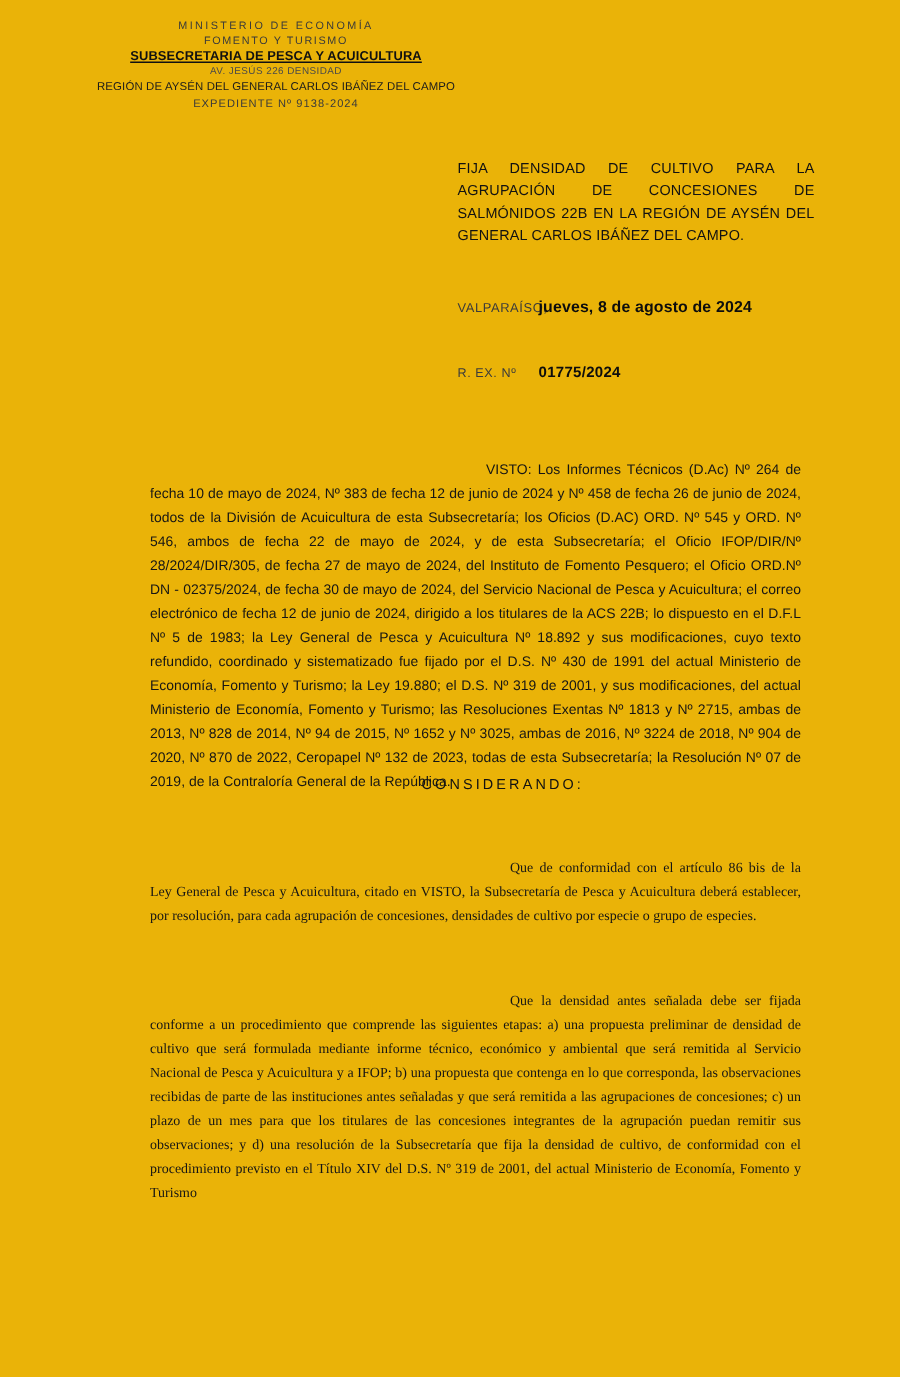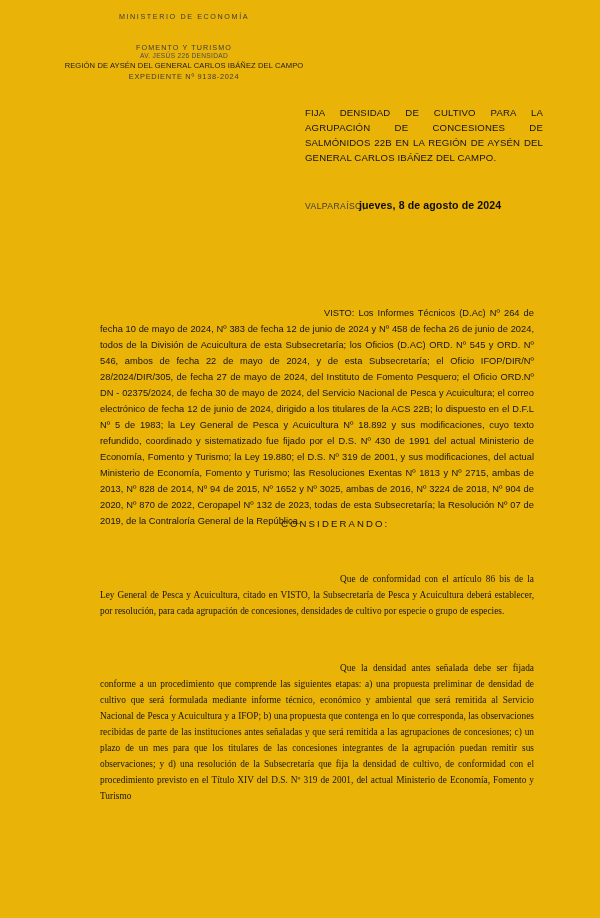--- a/index.html
+++ b/index.html
@@ -33,21 +33,20 @@
   }
   .lh-ministry {
     font-size: 7.2px;
     letter-spacing: 1.6px;
     color: #3a3a3a;
   }
   .lh-ministry2 {
     font-size: 7.2px;
     letter-spacing: 1.1px;
     color: #3a3a3a;
-    margin-top: 21px;
   }
   .lh-sub {
     font-size: 8.6px;
     font-weight: bold;
     letter-spacing: 0.1px;
     text-decoration: underline;
     color: #111;
     margin-top: 1px;
     margin-bottom: 1px;
   }
@@ -172,32 +171,37 @@
   }
 </style>
 </head>
 <body>
 
 <div class="page">
 
   <div class="letterhead">
     <div class="lh-ministry">MINISTERIO DE ECONOMÍA</div>
     <div class="lh-ministry2">FOMENTO Y TURISMO</div>
+    <div class="lh-sub">SUBSECRETARIA DE PESCA Y ACUICULTURA</div>
     <div class="lh-addr">AV. JESÚS 226 DENSIDAD</div>
     <div class="lh-region">REGIÓN DE AYSÉN DEL GENERAL CARLOS IBÁÑEZ DEL CAMPO</div>
     <div class="lh-exp">EXPEDIENTE Nº 9138-2024</div>
   </div>
 
   <div class="title-block">FIJA DENSIDAD DE CULTIVO PARA LA AGRUPACIÓN DE CONCESIONES DE SALMÓNIDOS 22B EN LA REGIÓN DE AYSÉN DEL GENERAL CARLOS IBÁÑEZ DEL CAMPO.</div>
 
   <div class="place-row">
     <span class="place-label">VALPARAÍSO,</span>
     <span class="place-date">jueves, 8 de agosto de 2024</span>
   </div>
 
+  <div class="rex-row">
+    <span class="rex-label">R. EX. Nº</span>
+    <span class="rex-value">01775/2024</span>
+  </div>
 
   <div class="body-area">
     <p class="para indent-first">VISTO: Los Informes Técnicos (D.Ac) Nº 264 de fecha 10 de mayo de 2024, Nº 383 de fecha 12 de junio de 2024 y Nº 458 de fecha 26 de junio de 2024, todos de la División de Acuicultura de esta Subsecretaría; los Oficios (D.AC) ORD. Nº 545 y ORD. Nº 546, ambos de fecha 22 de mayo de 2024, y de esta Subsecretaría; el Oficio IFOP/DIR/Nº 28/2024/DIR/305, de fecha 27 de mayo de 2024, del Instituto de Fomento Pesquero; el Oficio ORD.Nº DN - 02375/2024, de fecha 30 de mayo de 2024, del Servicio Nacional de Pesca y Acuicultura; el correo electrónico de fecha 12 de junio de 2024, dirigido a los titulares de la ACS 22B; lo dispuesto en el D.F.L Nº 5 de 1983; la Ley General de Pesca y Acuicultura Nº 18.892 y sus modificaciones, cuyo texto refundido, coordinado y sistematizado fue fijado por el D.S. Nº 430 de 1991 del actual Ministerio de Economía, Fomento y Turismo; la Ley 19.880; el D.S. Nº 319 de 2001, y sus modificaciones, del actual Ministerio de Economía, Fomento y Turismo; las Resoluciones Exentas Nº 1813 y Nº 2715, ambas de 2013, Nº 828 de 2014, Nº 94 de 2015, Nº 1652 y Nº 3025, ambas de 2016, Nº 3224 de 2018, Nº 904 de 2020, Nº 870 de 2022, Ceropapel Nº 132 de 2023, todas de esta Subsecretaría; la Resolución Nº 07 de 2019, de la Contraloría General de la República.</p>
   </div>
 
   <div class="heading-considerando">CONSIDERANDO:</div>
 
   <div class="cons-1">
     <p class="para indent-first-2">Que de conformidad con el artículo 86 bis de la Ley General de Pesca y Acuicultura, citado en VISTO, la Subsecretaría de Pesca y Acuicultura deberá establecer, por resolución, para cada agrupación de concesiones, densidades de cultivo por especie o grupo de especies.</p>
   </div>

